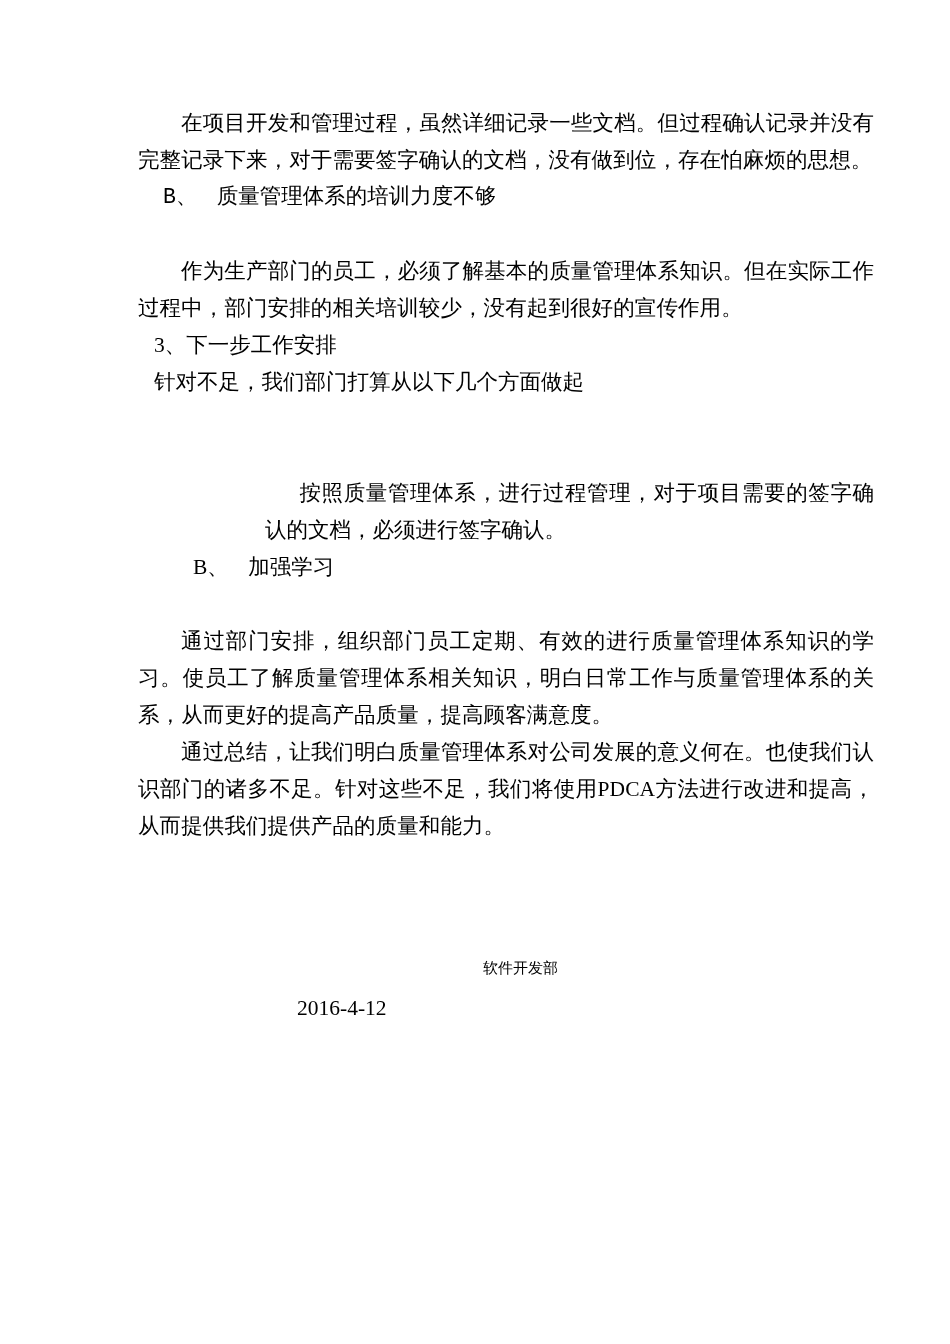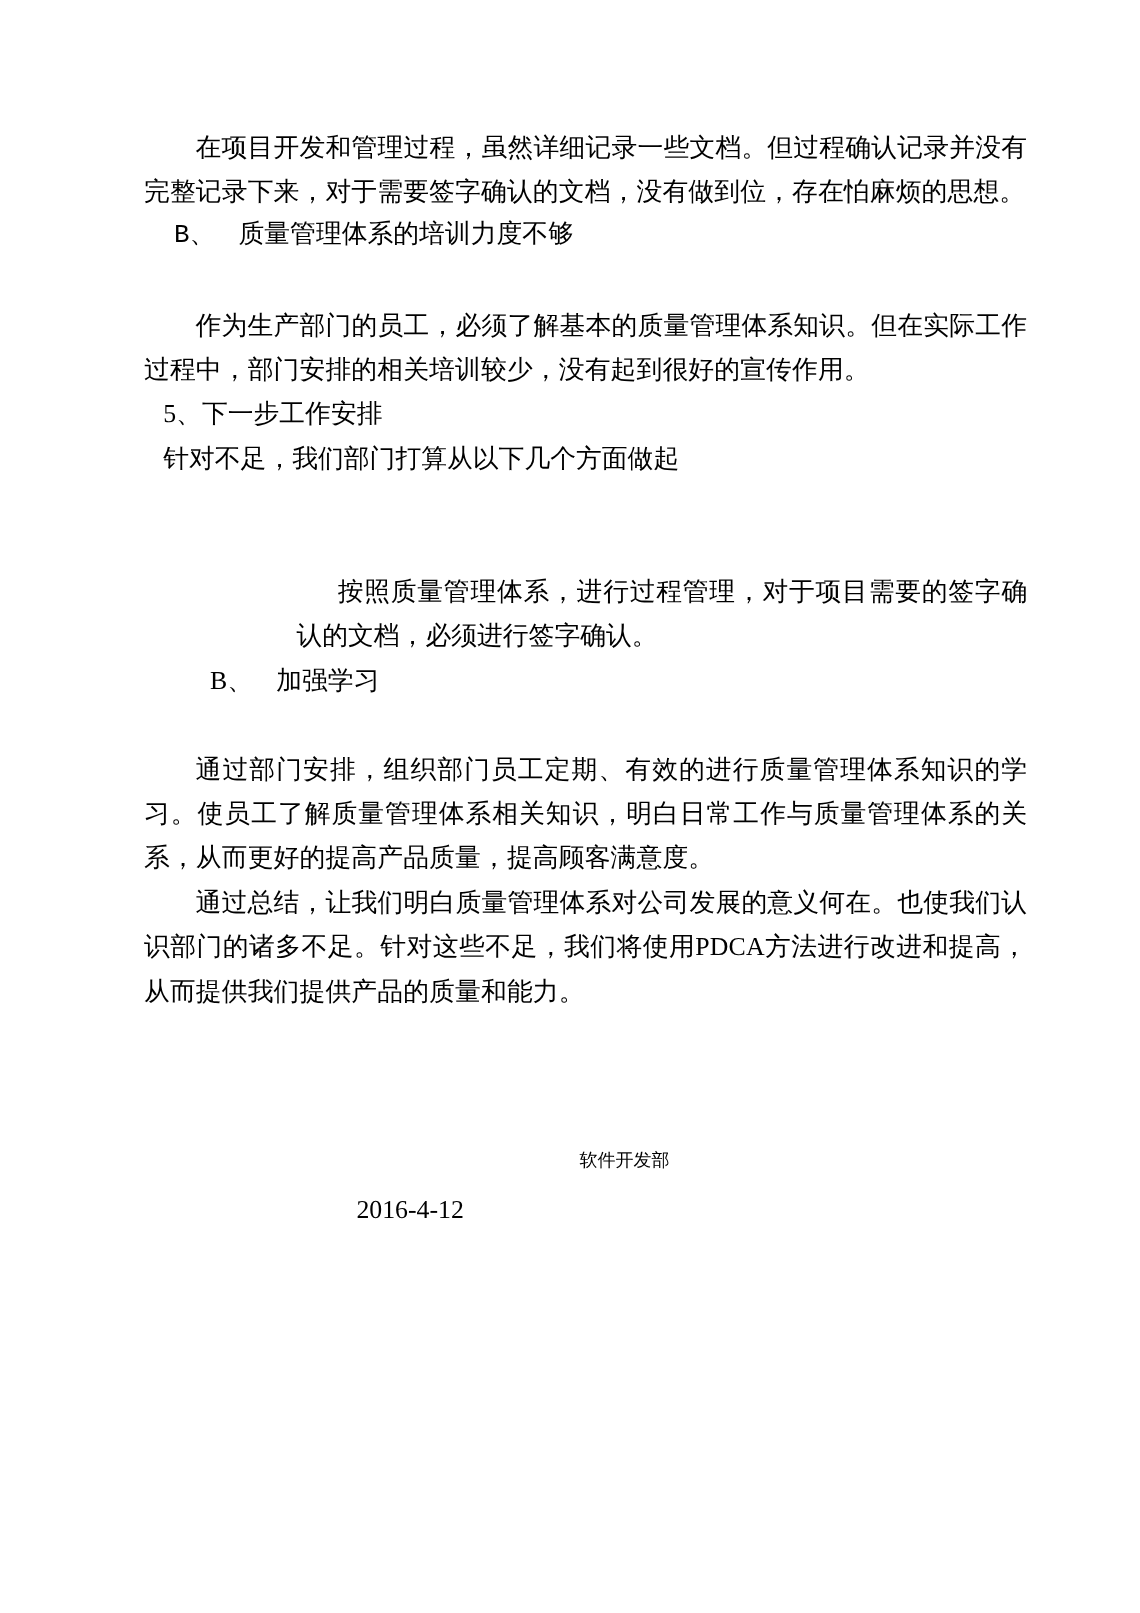--- a/index.html
+++ b/index.html
@@ -12,21 +12,21 @@
     width: 950px;
     height: 1344px;
     background: #ffffff;
     overflow: hidden;
     font-family: "Liberation Serif", "DejaVu Serif", serif;
     color: #000000;
     -webkit-font-smoothing: antialiased;
   }
   .body-col {
     position: absolute;
-    left: 120px;
+    left: 138px;
     top: 105px;
     width: 736px;
   }
   p.para {
     margin: 0;
     font-size: 21.5px;
     line-height: 37px;
     text-align: justify;
     text-justify: inter-ideograph;
     letter-spacing: 0.1px;
@@ -110,21 +110,21 @@
     <p class="para indent2">在项目开发和管理过程，虽然详细记录一些文档。但过程确认记录并没有完整记录下来，对于需要签字确认的文档，没有做到位，存在怕麻烦的思想。</p>
 
     <p class="lvl-b1">
       <span>B、</span><span class="label-gap"></span><span>质量管理体系的培训力度不够</span>
     </p>
 
     <div class="gap-line"></div>
 
     <p class="para indent2">作为生产部门的员工，必须了解基本的质量管理体系知识。但在实际工作过程中，部门安排的相关培训较少，没有起到很好的宣传作用。</p>
 
-    <p class="lvl-num">5、下一步工作安排</p>
+    <p class="lvl-num">3、下一步工作安排</p>
 
     <p class="lvl-num">针对不足，我们部门打算从以下几个方面做起</p>
 
 
     <div class="gap-line"></div>
     <div class="gap-line"></div>
 
     <p class="lvl-sub">按照质量管理体系，进行过程管理，对于项目需要的签字确认的文档，必须进行签字确认。</p>
 
     <p class="lvl-ab">

